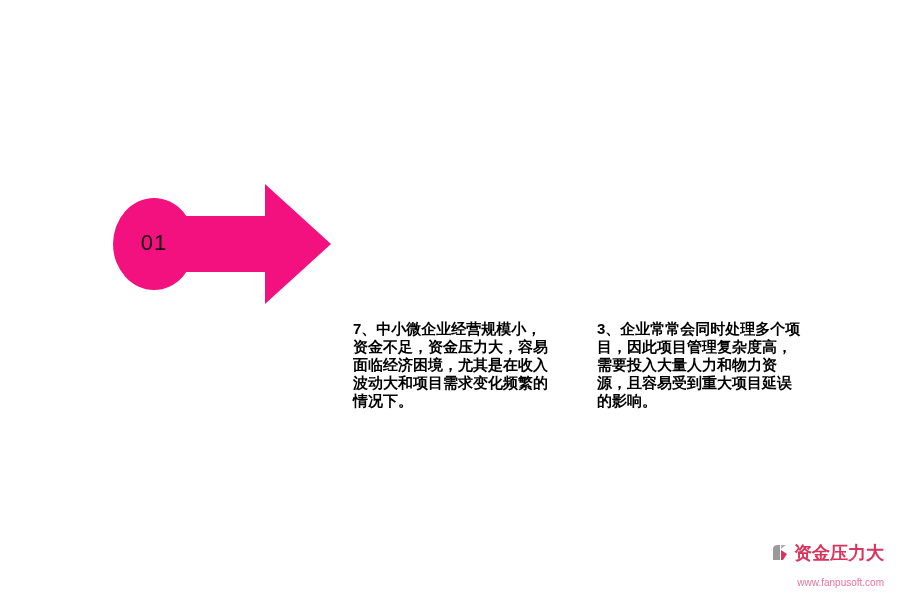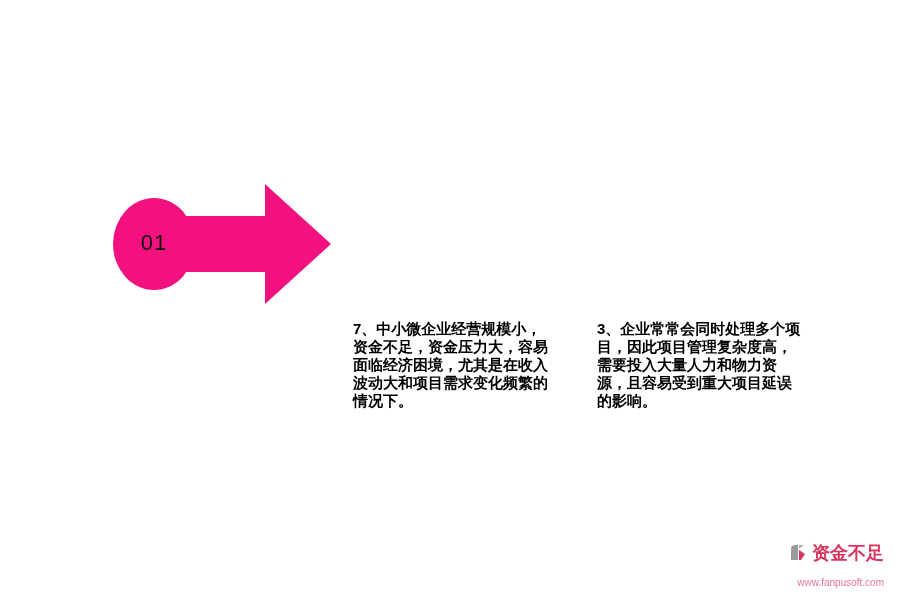--- a/index.html
+++ b/index.html
@@ -89,18 +89,18 @@
   <div class="step-text step-text-2">7、中小微企业经营规模小，资金不足，资金压力大，容易面临经济困境，尤其是在收入波动大和项目需求变化频繁的情况下。</div>
   <div class="step-text step-text-3">3、企业常常会同时处理多个项目，因此项目管理复杂度高，需要投入大量人力和物力资源，且容易受到重大项目延误的影响。</div>
 
   <div class="brand">
     <div class="brand-row">
       <svg width="20" height="20" viewBox="0 0 20 20">
         <path d="M3 17 L3 6 Q3 2 8 2 L10 2 L10 17 Z" fill="#9a9a9a"></path>
         <path d="M11 17 L11 7 L17 11 L13 17 Z" fill="#D9345E"></path>
         <path d="M11 2 L16 2 L11 6 Z" fill="#b0b0b0"></path>
       </svg>
-      <span class="brand-name" style="color: rgb(217, 52, 94);">资金不足</span>
+      <span class="brand-name" style="color: rgb(217, 52, 94);">资金压力大</span>
     </div>
     <div class="brand-url" style="color: rgb(232, 114, 154);">www.fanpusoft.com</div>
   </div>
 
 </div>
 
 </body></html>

